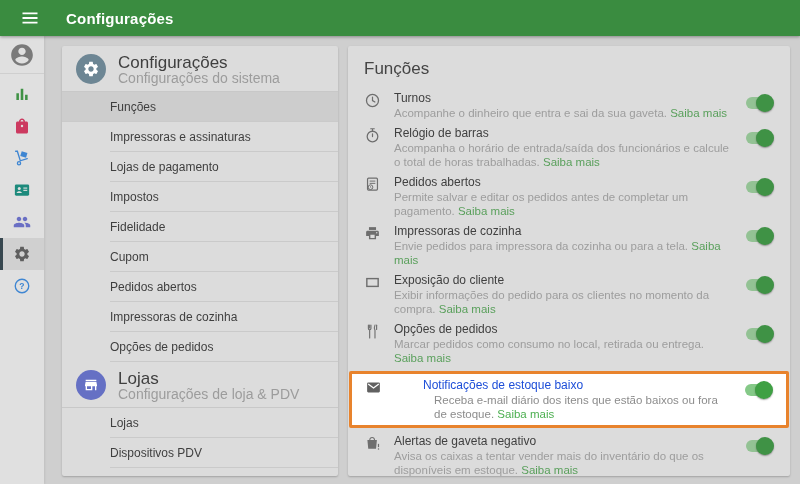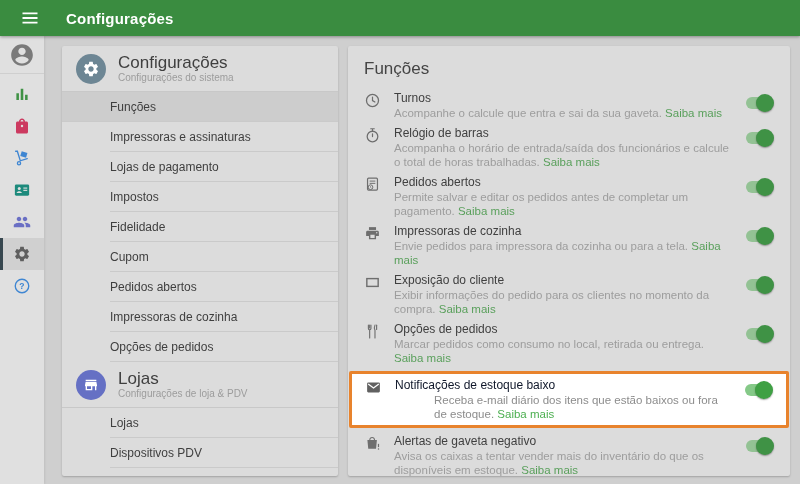--- a/index.html
+++ b/index.html
@@ -45,21 +45,21 @@
     display:flex; align-items:center; gap:12px; padding:8px 14px; height:46px;
     border-bottom:1px solid #c8c8c8;
   }
   .side-header .circle {
     width:30px; height:30px; border-radius:50%; flex:none;
     display:flex; align-items:center; justify-content:center;
   }
   .circle.cfg { background:#6d8694; }
   .circle.store { background:#6570c4; }
   .side-header .t1 { font-size:17px; color:#3f3f3f; line-height:19px; }
-  .side-header .t2 { font-size:10px; color:#9c9c9c; line-height:12px; }
+  .side-header .t2 { font-size:14px; color:#9c9c9c; line-height:12px; }
   .side-item {
     height:30px; line-height:30px; padding-left:48px; font-size:12px; color:#3f3f3f;
     cursor:pointer; position:relative;
   }
   .side-item::after {
     content:''; position:absolute; left:48px; right:0; bottom:0; height:1px; background:#cacaca;
   }
   .side-item[data-selected="true"] { background:#cdcdcd; }
   .side-item[data-selected="true"]::after { left:0; }
 
@@ -77,21 +77,21 @@
   .toggle .track { position:absolute; left:2px; top:3px; width:26px; height:12px; border-radius:7px; background:#9b9b9b; }
   .toggle .knob { position:absolute; top:0; left:0; width:18px; height:18px; border-radius:50%;
     background:#ededed; box-shadow:0 1px 1.5px rgba(0,0,0,.35); }
   .toggle[data-on="true"] .track { background:#93c294; }
   .toggle[data-on="true"] .knob { left:12px; background:#3f9245; }
   
   .frow[data-highlighted="true"] {
     background:#ffffff; border:3px solid #e8832d; border-radius:2px;
     margin:3px 1px; padding:4px 13px;
   }
-  .frow[data-highlighted="true"] .ftitle { color:#0f172a; }
+  .frow[data-highlighted="true"] .ftitle { color:#1d4ed8;margin-left:28px; }
   .frow[data-highlighted="true"] .fdesc { color:#8c8c8c;margin-left:39px; }
   .frow[data-highlighted="true"] .saiba { color:#4caf50; }
   .frow[data-highlighted="true"] .ficon { color:#616161; }
   .frow[data-highlighted="true"] .toggle[data-on="true"] .track { background:#85c988; }
   .frow[data-highlighted="true"] .toggle[data-on="true"] .knob { background:#3fa044; }
 </style>
 </head>
 <body>
 
 <div class="topbar">
@@ -204,21 +204,21 @@
 
       <div class="frow" data-highlighted="false">
         <span class="ficon">
           <svg width="17" height="17" viewBox="0 0 24 24">
               <circle cx="12" cy="12" r="8.5" fill="none" stroke="currentColor" stroke-width="1.8"></circle>
               <path d="M12 7.2v5l3.4 2" fill="none" stroke="currentColor" stroke-width="1.7" stroke-linecap="round"></path>
             </svg>
         </span>
         <div class="ftext">
           <div class="ftitle">Turnos</div>
-          <div class="fdesc"><span>Acompanhe o calcule que entra e sai da sua gaveta.</span> <a class="saiba">Saiba mais</a></div>
+          <div class="fdesc"><span>Acompanhe o dinheiro que entra e sai da sua gaveta.</span> <a class="saiba">Saiba mais</a></div>
         </div>
         <div class="toggle" data-on="true">
             <span class="track"></span>
             <span class="knob"></span>
           </div>
       </div>
 
       <div class="frow" data-highlighted="false">
         <span class="ficon">
           <svg width="17" height="17" viewBox="0 0 24 24">

